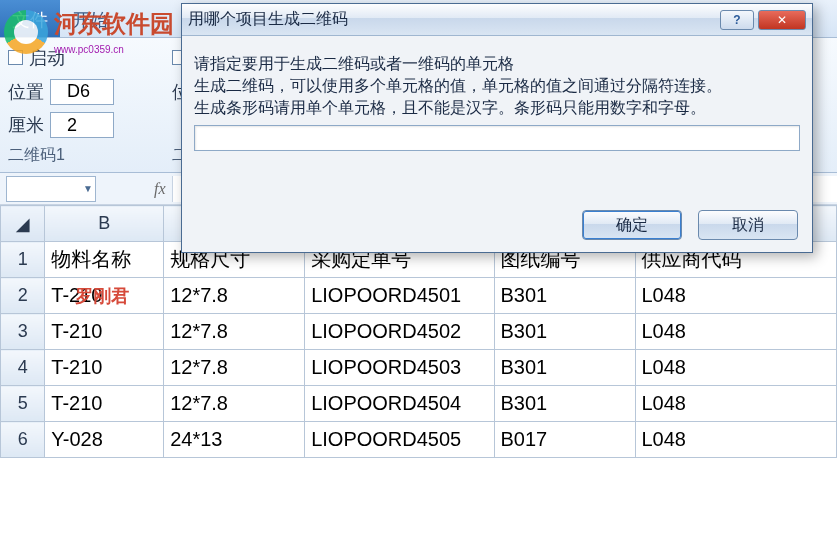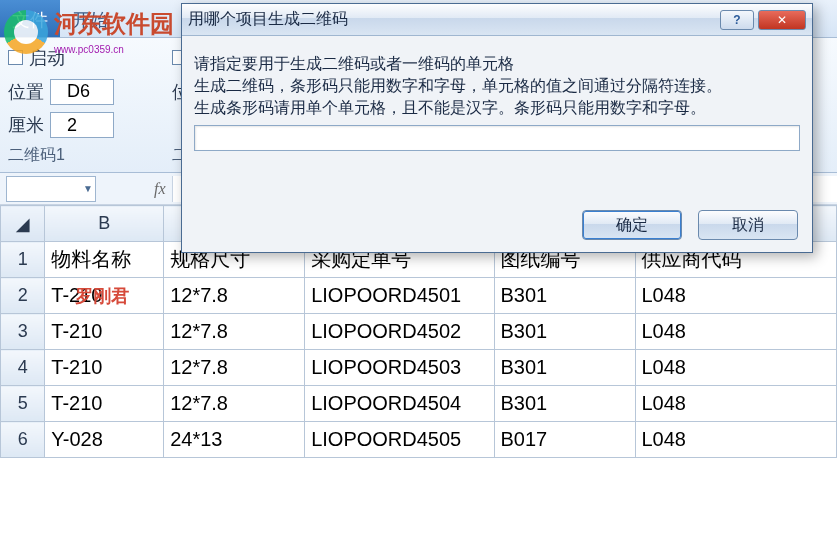--- a/index.html
+++ b/index.html
@@ -187,21 +187,21 @@
   </table>
 
 <div class="dialog">
   <div class="titlebar">
     <span class="ttl">用哪个项目生成二维码</span>
     <span class="tb-btn tb-help">?</span>
     <span class="tb-btn tb-close">✕</span>
   </div>
   <div class="dialog-body">
     <div>请指定要用于生成二维码或者一维码的单元格</div>
-    <div>生成二维码，条形码只能用数字和字母，单元格的值之间通过分隔符连接。</div>
+    <div>生成二维码，可以使用多个单元格的值，单元格的值之间通过分隔符连接。</div>
     <div>生成条形码请用单个单元格，且不能是汉字。条形码只能用数字和字母。</div>
     <input type="text" value="" style="">
   </div>
   <div class="dialog-buttons">
     <div class="dlg-btn default">确定</div>
     <div class="dlg-btn">取消</div>
   </div>
 </div>
 
 </body></html>

